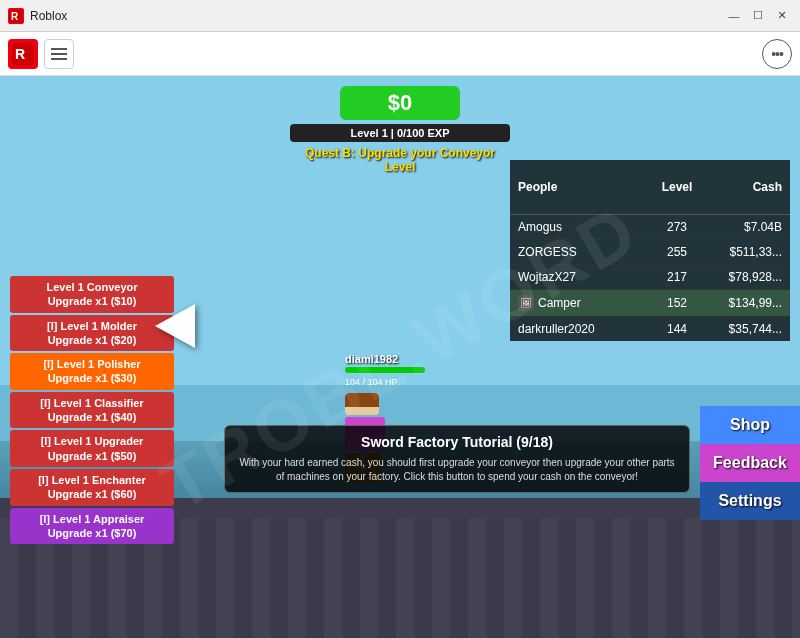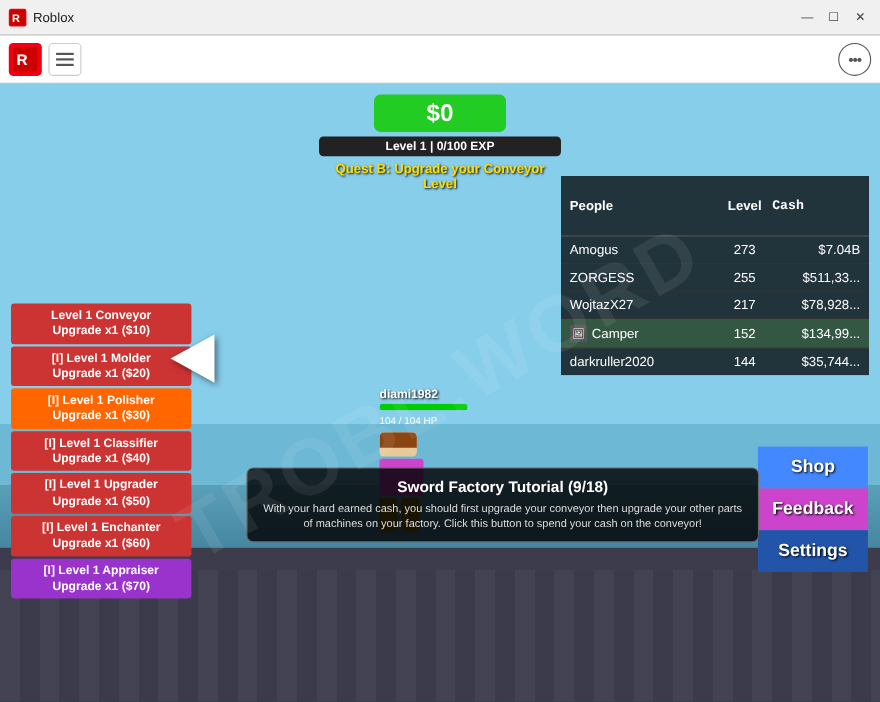--- a/index.html
+++ b/index.html
@@ -243,39 +243,39 @@
     }
     .leaderboard-header {
       display: flex;
       padding: 20px 8px;
       border-bottom: 1px solid #555;
       font-weight: bold;
       font-size: 12px;
     }
     .lb-col-name { flex: 1; }
     .lb-col-level { width: 50px; text-align: center; }
-    .lb-col-cash { width: 80px; text-align: left; font-family: Liberation Mono, monospace; }
+    .lb-col-cash { width: 80px; text-align: right; }
     .leaderboard-row {
       display: flex;
       padding: 5px 8px;
       border-bottom: 1px solid #333;
       align-items: center;
     }
     .leaderboard-row:last-child { border-bottom: none; }
     .lb-row-name { flex: 1; font-size: 12px; }
     .lb-row-level { width: 50px; text-align: center; font-size: 12px; }
     .lb-row-cash { width: 80px; text-align: right; font-size: 12px; }
     .lb-row-highlight {
       background: rgba(80,140,80,0.4);
     }
 
     
     .side-buttons {
       position: absolute;
-      right: 11px;
+      right: 0;
       top: 330px;
       display: flex;
       flex-direction: column;
     }
     .side-btn {
       width: 100px;
       padding: 10px 8px;
       text-align: center;
       font-size: 16px;
       font-weight: bold;

